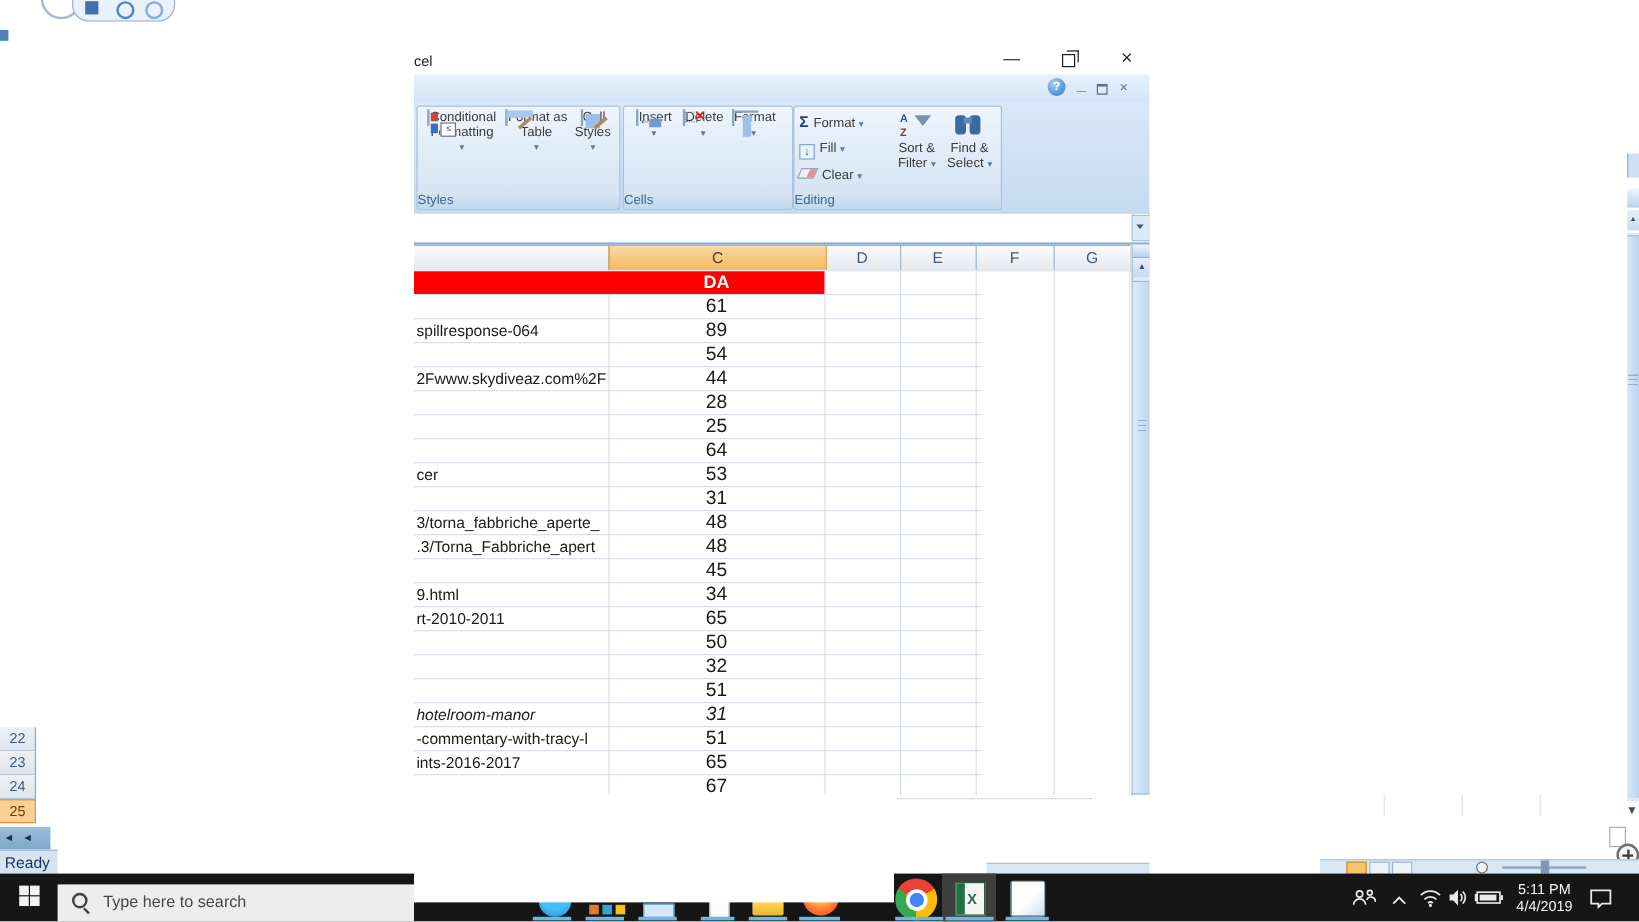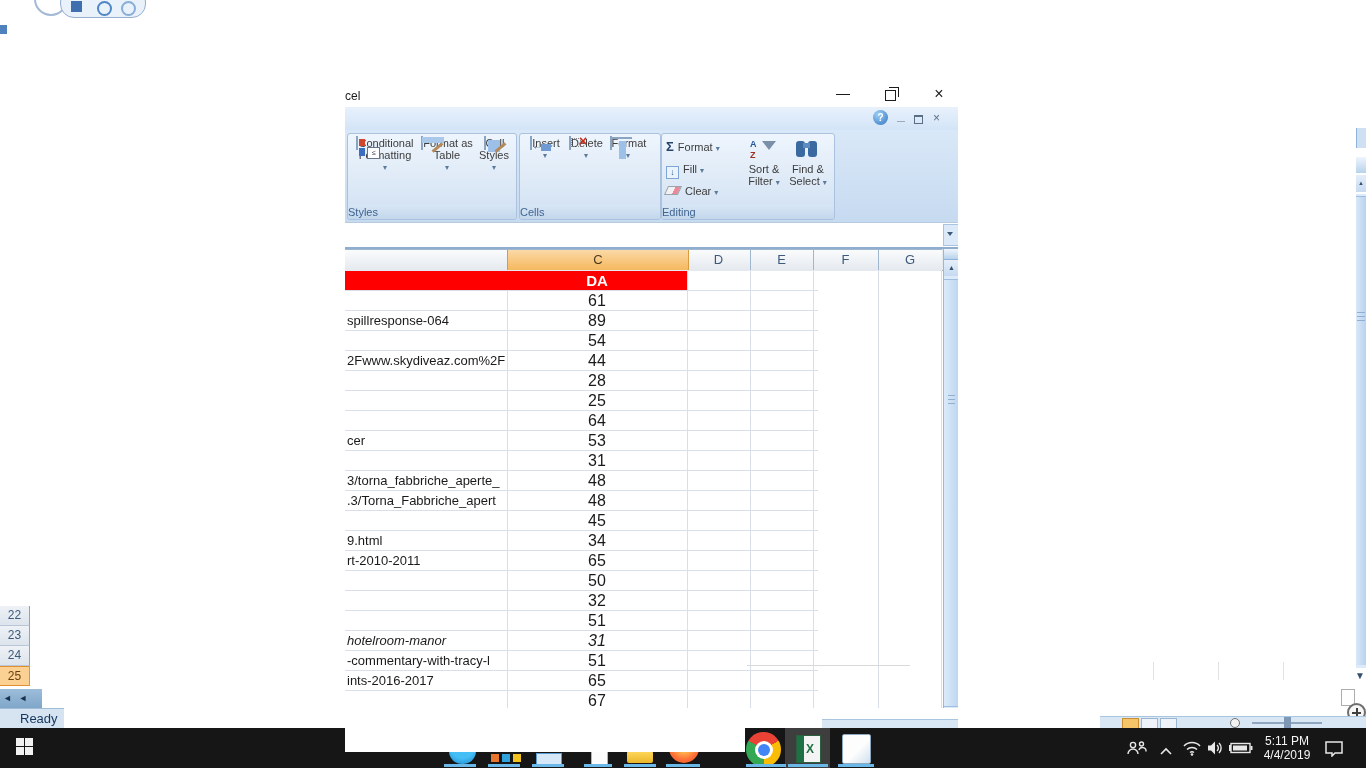--- a/index.html
+++ b/index.html
@@ -1,21 +1,21 @@
 <!DOCTYPE html>
 <html><head>
 <meta charset="utf-8">
 <style>
   html,body{margin:0;padding:0;}
   body{width:1366px;height:768px;position:relative;overflow:hidden;background:#fff;
        font-family:"Liberation Sans","DejaVu Sans",sans-serif;}
   .abs{position:absolute;}
 
   
-  #xl{left:345px;top:38px;width:613px;height:625px;overflow:hidden;margin-top:45px;}
+  #xl{left:345px;top:38px;width:613px;height:625px;overflow:hidden;}
   #xl-title{left:0;top:0;width:613px;height:24px;background:#fff;}
   .cap-btn{position:absolute;top:2px;height:20px;color:#1c1c1c;text-align:center;cursor:default;}
   .cap-min{left:487px;width:22px;font-size:14px;line-height:16px;}
   .cap-restore{left:540px;top:7px;width:9px;height:9px;border:1px solid #1c1c1c;}
   .cap-restore:before{content:"";position:absolute;top:-4px;left:3px;width:9px;height:9px;border:1px solid #1c1c1c;border-left:none;border-bottom:none;}
   .cap-close{left:584px;width:20px;font-size:16px;line-height:18px;}
   #xl-titletxt{left:0;top:6px;font-size:12px;color:#1a1a1a;}
   #xl-tabstrip{left:0;top:24px;width:613px;height:23px;background:linear-gradient(#e8f1fc,#d3e4f7);border-bottom:1px solid #c3d6ec;}
   #xl-help{left:528px;top:3px;width:15px;height:15px;border-radius:50%;
            background:radial-gradient(circle at 35% 30%,#9fd0f5,#2f74c0);color:#fff;font-size:10px;font-weight:bold;text-align:center;line-height:15px;}
@@ -90,21 +90,21 @@
   #qi-undo{left:36px;border:2px solid #4f86c6;border-radius:50%;width:8px;height:8px;}
   #qi-redo{left:60px;border:2px solid #86aed6;border-radius:50%;width:8px;height:8px;}
   #blue-chip{left:0;top:25px;width:7px;height:9px;background:#4f81bd;}
 
   .rowhdr{position:absolute;left:0;width:30px;height:20px;background:linear-gradient(#eef2f7,#dde4ec);
           border-right:1px solid #8aa5c2;border-bottom:1px solid #b8c6d8;box-sizing:border-box;
           font-size:12px;color:#3d5a7a;text-align:center;line-height:19px;}
   .rowhdr.sel{background:#fbd193;border-top:1px solid #e0902f;border-bottom:1px solid #e0902f;color:#6b3f0d;}
   #sheetnav{left:0;top:689px;width:42px;height:19px;background:linear-gradient(#9dbdda,#7fa6c9);
             color:#16324f;font-size:9px;line-height:19px;padding-left:3px;box-sizing:border-box;}
-  #statusfrag{left:0;top:708px;width:48px;height:20px;background:#d6e4f2;border-top:1px solid #a0bcd6;overflow:hidden;padding-left:16px;}
+  #statusfrag{left:0;top:708px;width:48px;height:20px;background:#d6e4f2;border-top:1px solid #a0bcd6;overflow:hidden;}
   #statusfrag span{font-size:13px;color:#14375e;margin-left:4px;line-height:19px;display:block;width:40px;overflow:hidden;}
 
   
   .rs{left:1356px;width:10px;}
   #rs-chev{top:128px;height:20px;background:#cfe0f3;border-left:1px solid #8fb2d8;}
   #rs-split{top:157px;height:16px;background:linear-gradient(#eef5fc,#b9d2ec);}
   #rs-up{top:175px;height:17px;background:linear-gradient(#e4eefa,#c6daf0);color:#35506e;font-size:6px;text-align:center;line-height:17px;}
   #rs-track{top:194px;height:474px;background:#dceafa;}
   #rs-thumb{top:196px;height:468px;background:linear-gradient(90deg,#d8e8f8,#b9d3ee);border-top:1px solid #9dbde2;}
   #rs-grip{left:1357px;top:312px;width:8px;height:11px;background:repeating-linear-gradient(#8fb0d4 0 1px,transparent 1px 4px);}
@@ -427,20 +427,24 @@
   <span id="slider"></span>
   <span id="sliderthumb"></span>
 </div>
 
 <div class="abs" id="taskbar">
   <div id="startlogo">
     <i style="left:0;top:0;"></i>
       <i style="left:9px;top:0;"></i>
       <i style="left:0;top:9px;"></i>
       <i style="left:9px;top:9px;"></i>
+  </div>
+  <div id="search">
+    <span id="mag"></span>
+    <span id="searchtxt">Type here to search</span>
   </div>
 
   <div class="sliver" id="sl-edge"></div>
   <div class="sliver" id="sl-color">
     <i style="left:0;background:#e8762c;"></i>
       <i style="left:11px;background:#30a2dc;"></i>
       <i style="left:22px;background:#f2c21f;"></i>
   </div>
   <div class="sliver" id="sl-blue"></div>
   <div class="sliver" id="sl-doc"></div>

